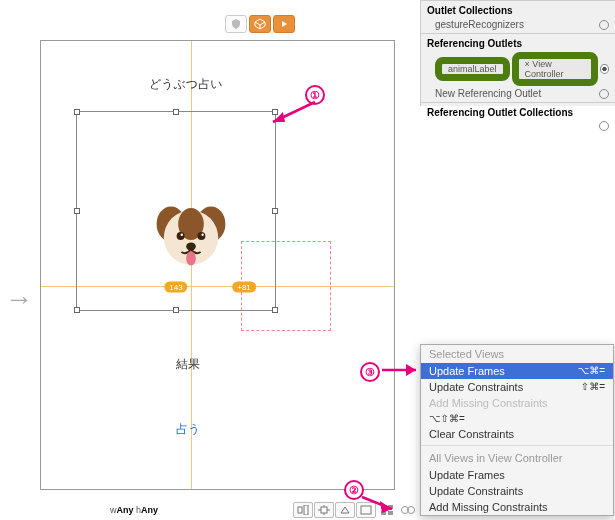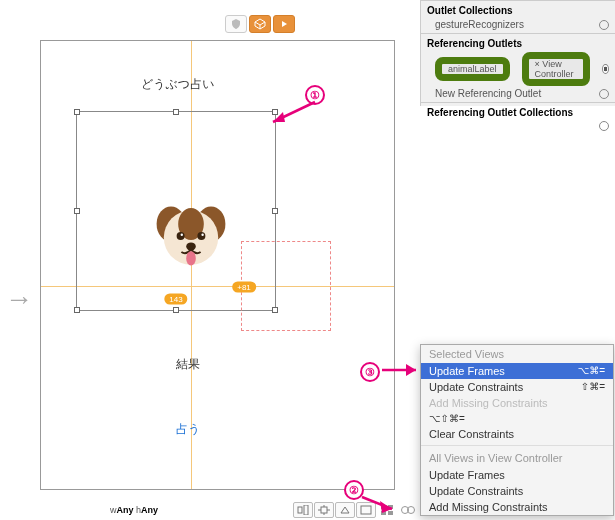--- a/index.html
+++ b/index.html
@@ -46,21 +46,21 @@
 .context-menu .shortcut { color: inherit; font-size: 10px; }
 .context-menu hr { border: none; border-top: 1px solid #ddd; margin: 3px 0; }
 
 .annotation { position: absolute; pointer-events: none; }
 .annotation .circle { width: 20px; height: 20px; border: 2px solid #e6007a; border-radius: 50%; display:flex; align-items:center; justify-content:center; color:#e6007a; font-size: 11px; font-weight: bold; background: #fff; }
 .annotation .arrow-line { stroke: #e6007a; stroke-width: 2.5; fill: none; }
 .annotation .arrow-head { fill: #e6007a; }
 
 .inspector-section { padding: 2px 0; border-top: 1px solid #ccc; }
 .inspector-h { font-weight: bold; padding: 2px 6px; font-size: 10px; }
-.inspector-row { padding: 1px 6px 1px 14px; display:flex; align-items:center; gap:12px; color:#555; }
+.inspector-row { padding: 1px 6px 1px 14px; display:flex; align-items:center; gap:2px; color:#555; }
 .pill { background: #e8e8e8; border: 7px solid #4d7c0f; border-radius: 8px; padding: 0 6px; font-size: 9px; }
 .radio { width: 10px; height: 10px; border: 1px solid #888; border-radius: 50%; margin-left: auto; }
 .radio.on { background: radial-gradient(#555 40%, #fff 45%); }
 </style>
 </head>
 <body>
 
 <div class="main-area">
   <div class="toolbar-top">
     <div class="btn">
@@ -93,24 +93,24 @@
       <div class="sel-handle" style="left:100%;top:0"></div>
       <div class="sel-handle" style="left:0;top:50%"></div>
       <div class="sel-handle" style="left:100%;top:50%"></div>
       <div class="sel-handle" style="left:0;top:100%"></div>
       <div class="sel-handle" style="left:50%;top:100%"></div>
       <div class="sel-handle" style="left:100%;top:100%"></div>
     </div>
 
     <div class="dashed-box" style="left:200px; top:200px; width:90px; height:90px;"></div>
 
-    <span class="constraint-badge" style="left:135px; top:258px;">143</span>
+    <span class="constraint-badge" style="left:135px; top:246px;">143</span>
     <span class="constraint-badge" style="left:203px; top:246px;">+81</span>
 
-    <div class="label-text" style="left:100px; top:35px;">どうぶつ占い</div>
+    <div class="label-text" style="left:108px; top:35px;">どうぶつ占い</div>
 
     <div class="dog">
       <svg viewBox="0 0 100 100">
         <ellipse cx="25" cy="35" rx="18" ry="22" fill="#8b572a"></ellipse>
         <ellipse cx="75" cy="35" rx="18" ry="22" fill="#8b572a"></ellipse>
         <circle cx="50" cy="52" r="34" fill="#f5e6d3"></circle>
         <ellipse cx="50" cy="35" rx="16" ry="20" fill="#8b572a"></ellipse>
         <circle cx="37" cy="50" r="5" fill="#3a2410"></circle>
         <circle cx="63" cy="50" r="5" fill="#3a2410"></circle>
         <circle cx="38.5" cy="48.5" r="1.5" fill="#fff"></circle>

